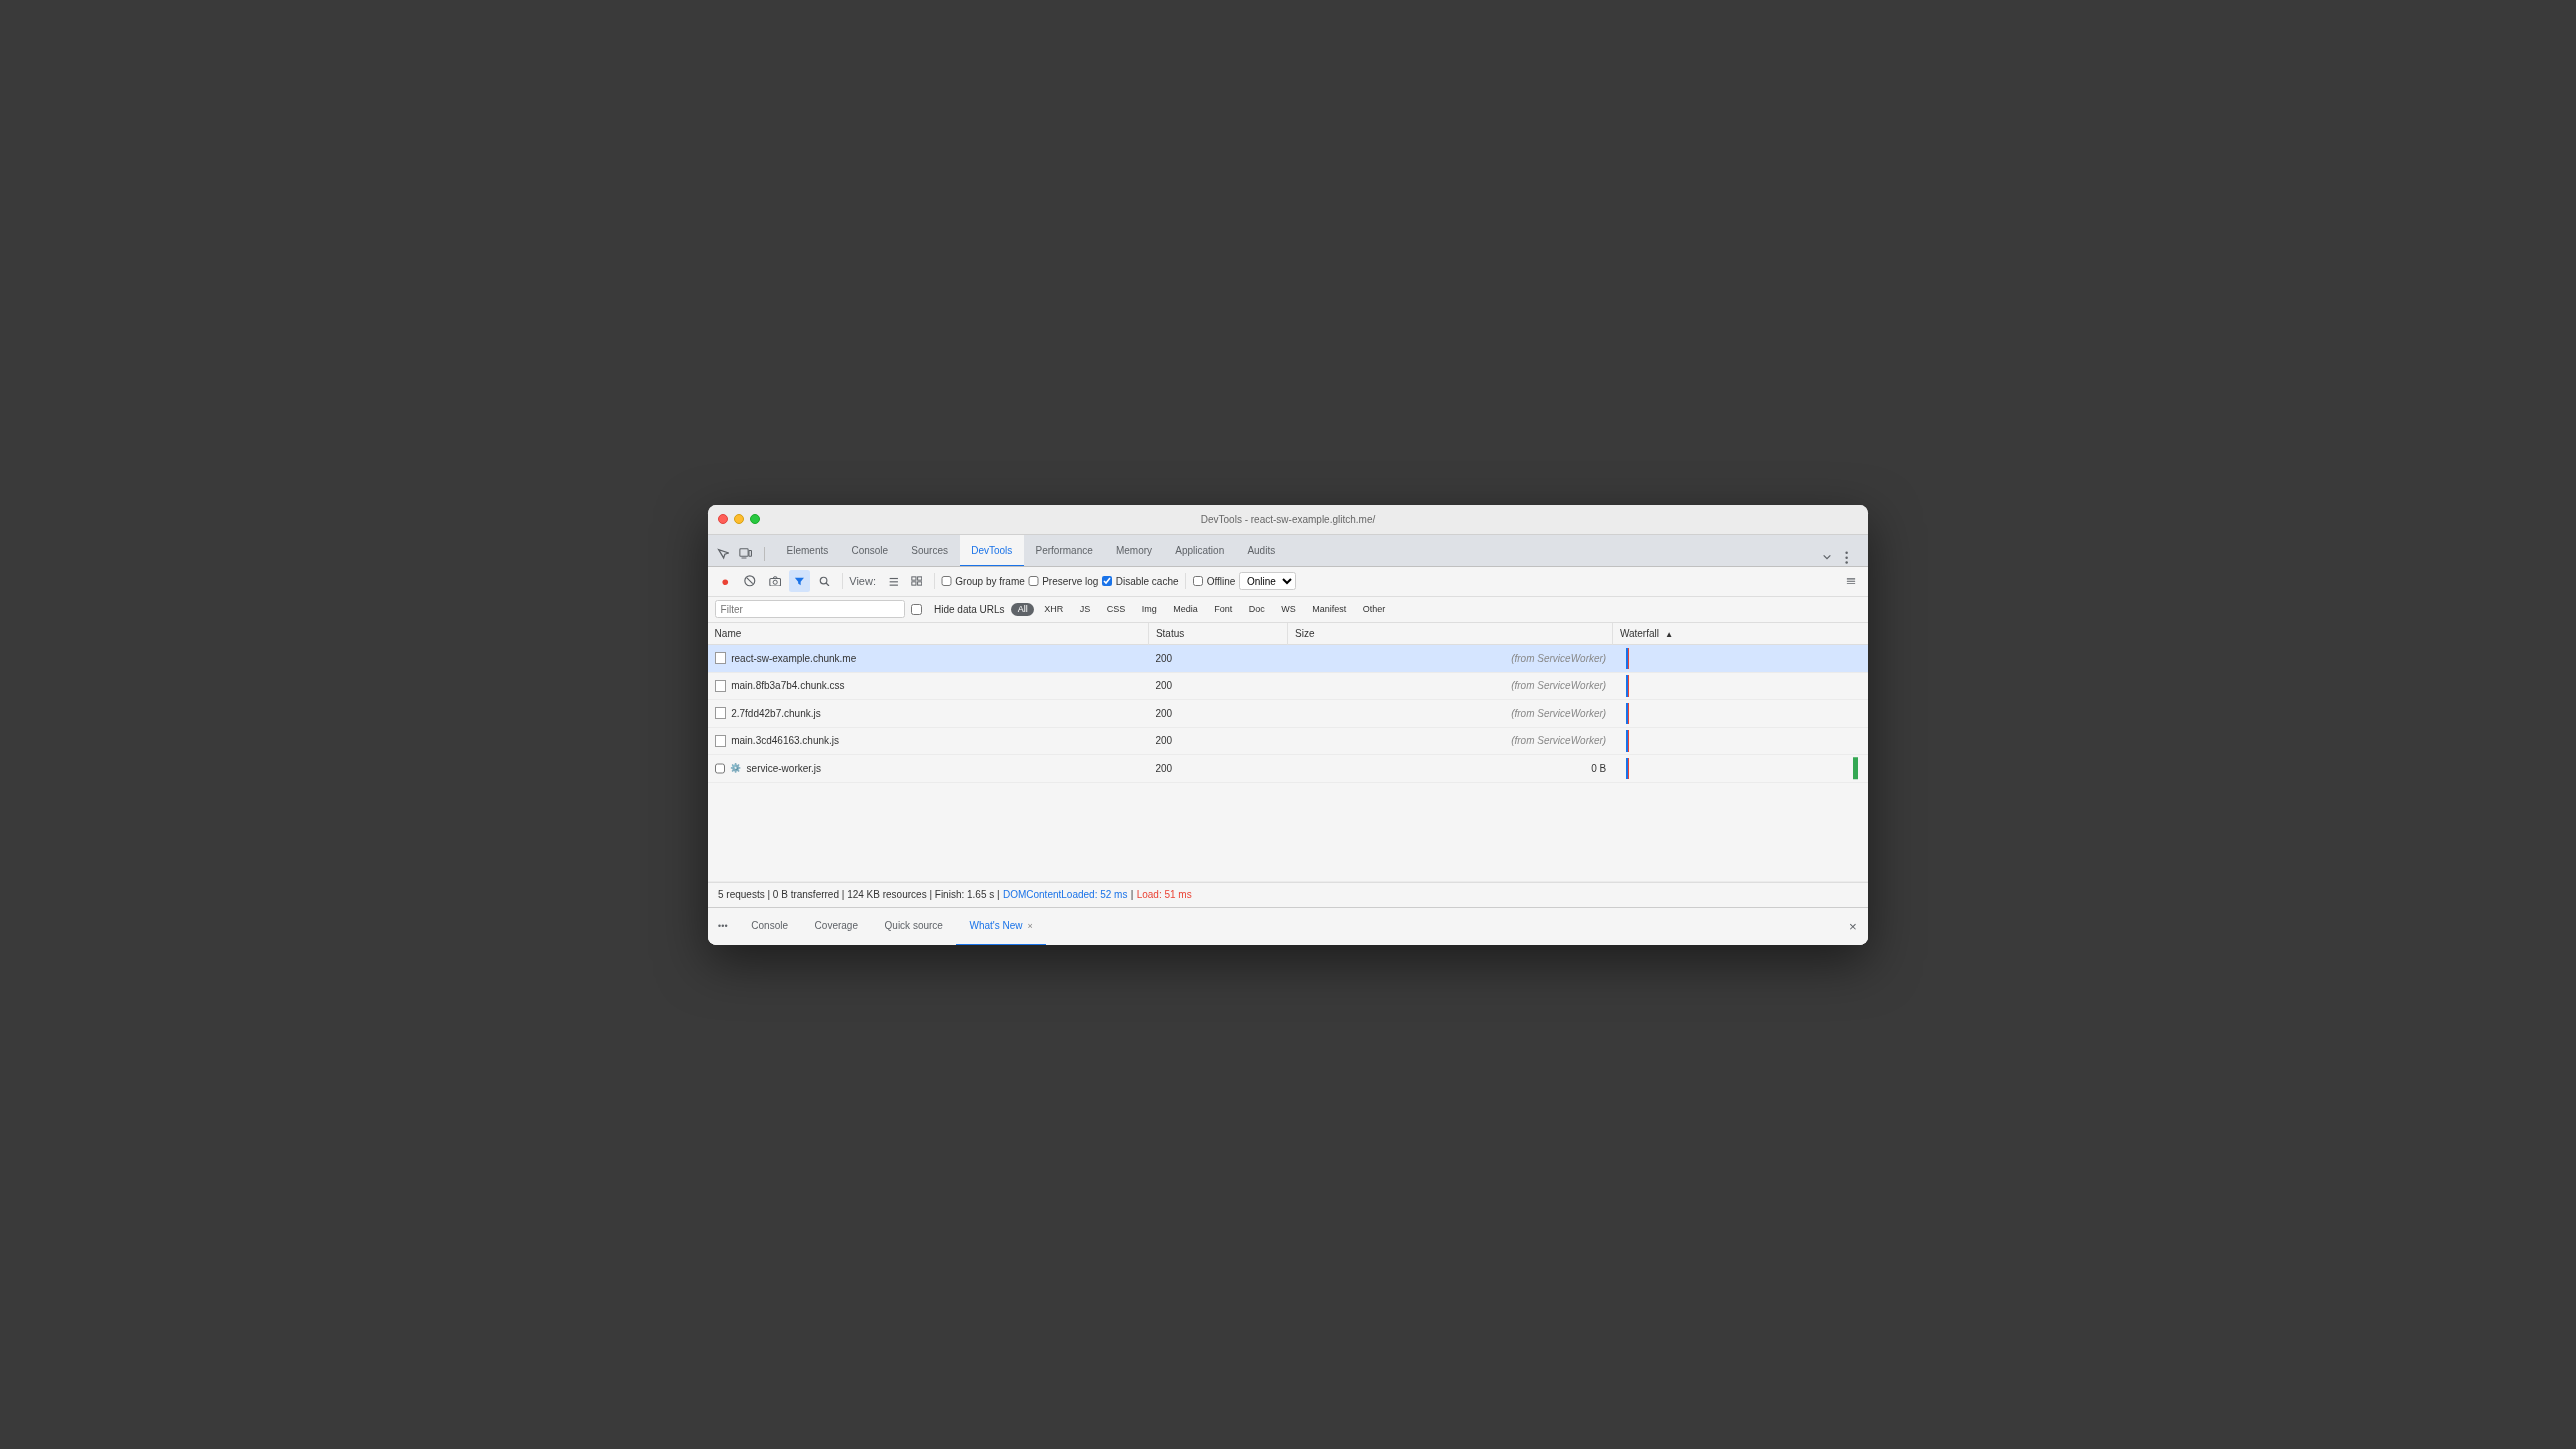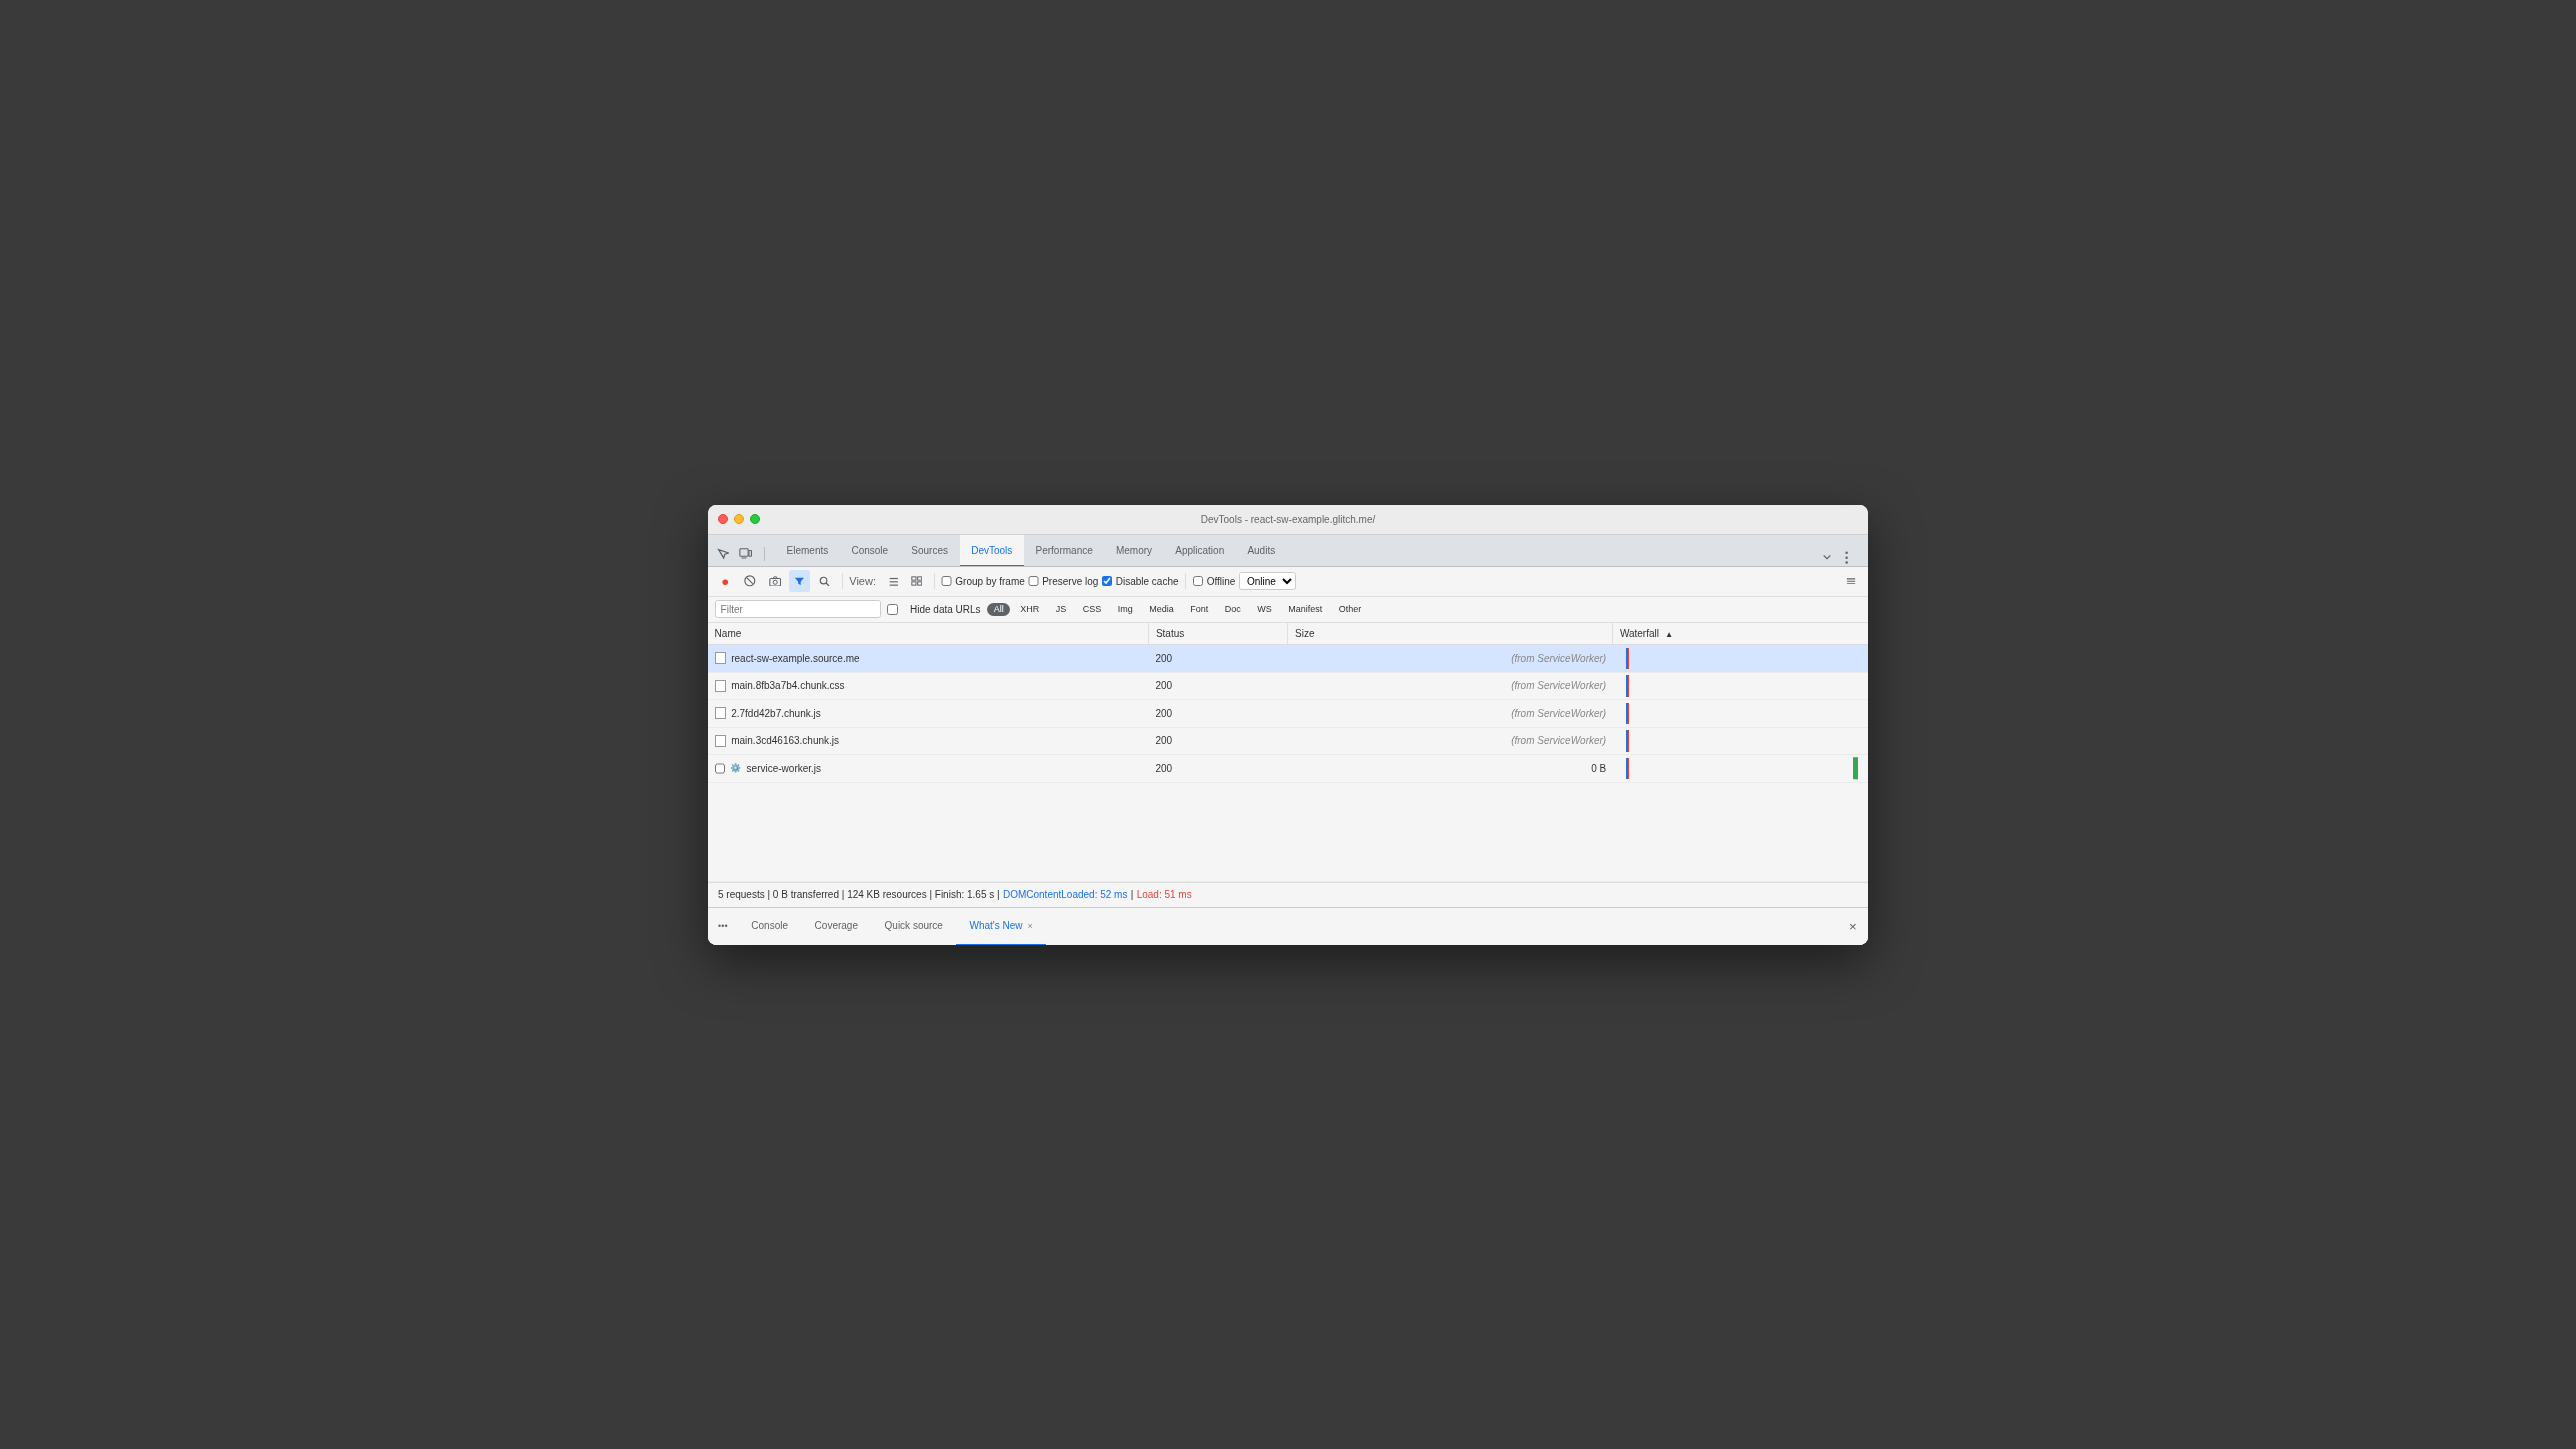--- a/index.html
+++ b/index.html
@@ -175,21 +175,21 @@
       gap: 6.6px;
       height: 26.5px;
     }
     .filter-input-wrap {
       display: flex;
       align-items: center;
       border: 0.8px solid #ccc;
       border-radius: 2.5px;
       background: white;
       padding: 1.7px 5px;
-      width: 166px;
+      width: 190px;
       height: 18px;
     }
     .filter-input {
       border: none;
       outline: none;
       font-size: 10px;
       color: #333;
       width: 100%;
       background: transparent;
     }
@@ -589,21 +589,21 @@
               <span class="sort-arrow">▲</span>
             </th>
           </tr>
         </thead>
         <tbody>
 
           <tr class="selected">
             <td>
               <div class="td-name">
                 <div class="file-icon"></div>
-                <span>react-sw-example.source.me</span>
+                <span>react-sw-example.chunk.me</span>
               </div>
             </td>
             <td class="status-200">200</td>
             <td style="text-align:right;">
               <span class="size-serviceworker">(from ServiceWorker)</span>
             </td>
             <td class="waterfall-cell">
               <div style="position:relative;height:21.5px;width:100%;">
                 <div class="wf-blue-line" style="left:6.6px;"></div>
                 <div class="wf-red-line" style="left:8.3px;"></div>

